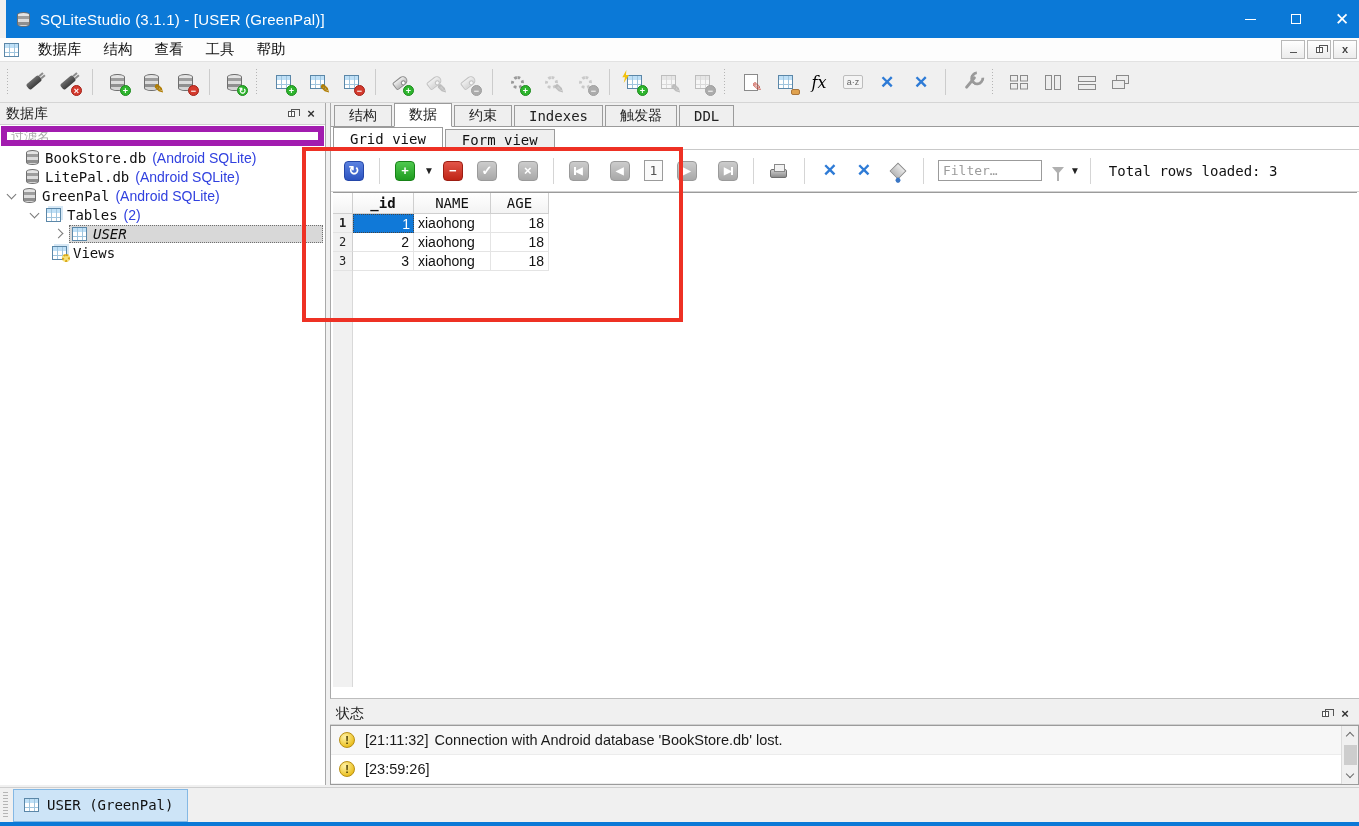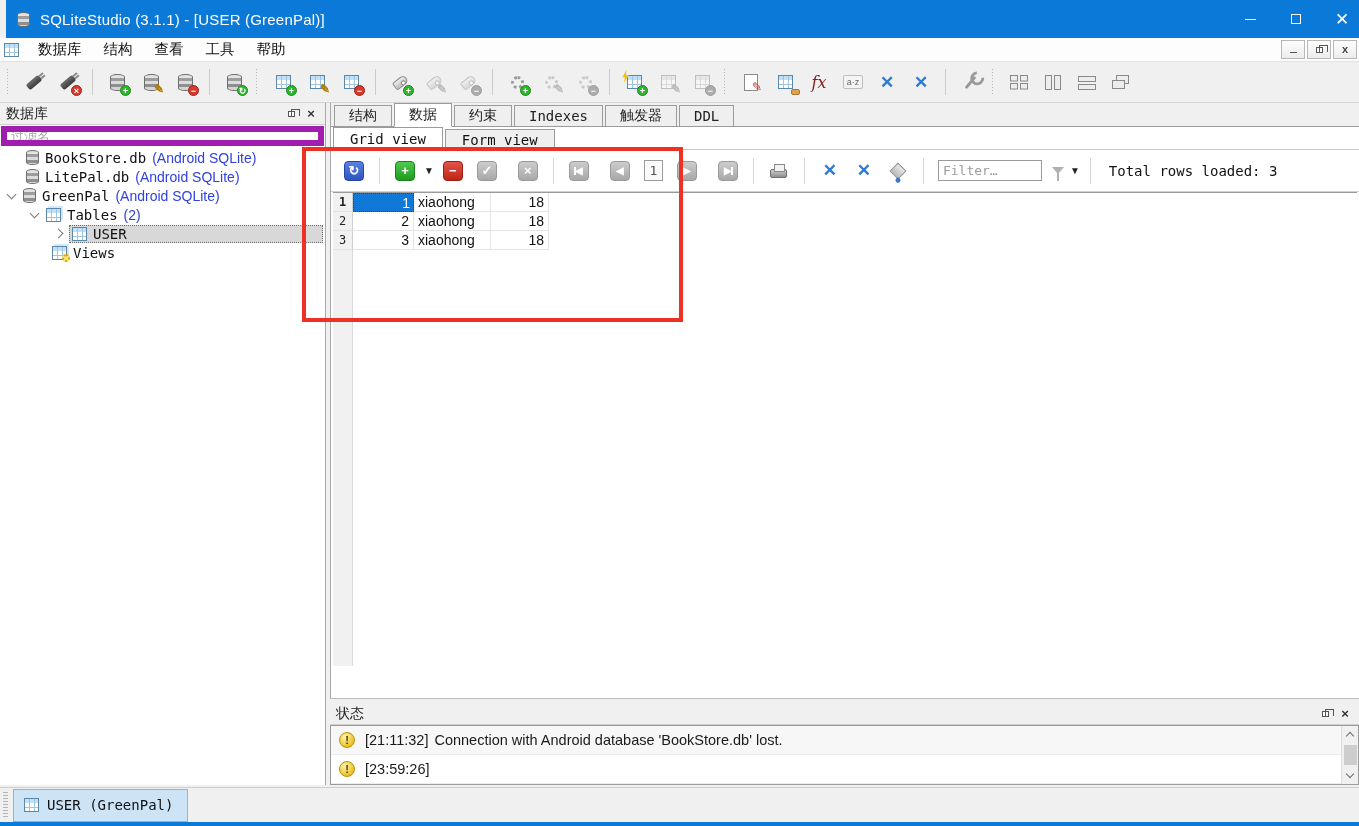--- a/index.html
+++ b/index.html
@@ -54,21 +54,21 @@
   .plug::before, .plug::after { content:''; position:absolute; top:1px; right:-5px; width:5px; height:1.5px; background:#8b8b8b; }
   .plug::after { top:4px; }
   .plug.dark { background:linear-gradient(#6e6e6e,#3c3c3c); }
   .gear { width:13px; height:13px; border-radius:50%; border:3px dotted #9a9a9a; }
   .tagic { width:15px; height:9px; background:linear-gradient(#efefef,#b9b9b9); border:1px solid #8a8a8a; border-radius:2px 5px 5px 2px; transform:rotate(-38deg); position:relative; }
   .tagic::after { content:''; position:absolute; right:2px; top:2.5px; width:3px; height:3px; border-radius:50%; background:#fff; border:1px solid #8a8a8a; }
   .bolt { position:absolute; left:2px; top:2px; width:9px; height:13px; background:#f2c20d; clip-path:polygon(60% 0,15% 55%,45% 55%,30% 100%,90% 38%,55% 38%); }
   .page-ic { width:14px; height:17px; background:#fff; border:1px solid #8a8a8a; position:relative; }
   .page-ic .pen { position:absolute; right:-5px; bottom:-4px; color:#c0392b; font-size:12px; }
   .hand { position:absolute; right:0; bottom:1px; width:9px; height:6px; background:#e0a24e; border-radius:2px; border:1px solid #a9743a; }
-  .fx { font-family:"DejaVu Serif", serif; font-style:italic; font-size:16px; color:#7f1d1d; }
+  .fx { font-family:"DejaVu Serif", serif; font-style:italic; font-size:16px; color:#000000; }
   .az { font-size:9px; color:#666; border:1px solid #bdbdbd; background:#f4f4f4; padding:1px 3px; border-radius:2px; }
   .bluex { color:#2e7bd6; font-size:17px; font-weight:bold; line-height:1; }
   .wrench { width:3px; height:15px; background:#9a9a9a; transform:rotate(40deg); position:relative; border-radius:2px; }
   .wrench::before { content:''; position:absolute; top:-7px; left:-3px; width:8px; height:8px; border:3px solid #9a9a9a; border-radius:50%; border-top-color:transparent; }
   .printer { width:17px; height:9px; background:linear-gradient(#cfcfcf,#8e8e8e); border:1px solid #6f6f6f; border-radius:2px; position:relative; margin-top:6px; }
   .printer::before { content:''; position:absolute; left:3px; top:-6px; width:9px; height:6px; background:#f2f2f2; border:1px solid #8a8a8a; }
   .paint { width:12px; height:12px; background:linear-gradient(#e9e9e9,#b9b9b9); border:1px solid #8a8a8a; transform:rotate(45deg); position:relative; }
   .paint::after { content:''; position:absolute; right:-4px; bottom:-4px; width:5px; height:5px; border-radius:50%; background:#3a76c4; }
 
   
@@ -377,21 +377,21 @@
         <span class="sfx">(Android SQLite)</span>
       </div>
       <div class="trow" style="padding-left:31px;">
         <span class="chev d"></span>
         <span class="tbl stack" style="margin-left:8px;"></span>
         <span class="lbl">Tables</span>
         <span class="sfx">(2)</span>
       </div>
       <div class="trow" style="padding-left:55px;">
         <span class="chev r"></span>
-        <span class="sel-box" style="margin-left:7px;">
+        <span class="sel-box" style="margin-left:7px;font-style:italic;">
           <span class="tbl"></span>
           <span class="lbl">USER</span>
         </span>
       </div>
       <div class="trow" style="padding-left:52px;">
         <span class="tbl stack views-ic">
             <span class="mini-gear"></span>
           </span>
         <span class="lbl">Views</span>
       </div>
@@ -451,20 +451,26 @@
       <span class="gb-sep"></span>
       <input class="gfilter" placeholder="Filter…" style="">
       <span class="funnel"></span>
       <span class="drop">▼</span>
       <span class="gb-sep"></span>
       <span class="total-label">Total rows loaded: 3</span>
     </div>
 
     <div class="grid">
       <div class="grid-row">
+        <div class="gh-cell w-corner"></div>
+        <div class="gh-cell w-id" style="font-weight:bold;">_id</div>
+        <div class="gh-cell w-name">NAME</div>
+        <div class="gh-cell w-age">AGE</div>
+      </div>
+      <div class="grid-row">
         <div class="rh-cell" style="font-weight:bold;">1</div>
         <div class="d-cell num w-id selcell">1</div>
         <div class="d-cell w-name">xiaohong</div>
         <div class="d-cell num w-age">18</div>
       </div>
       <div class="grid-row">
         <div class="rh-cell">2</div>
         <div class="d-cell num w-id">2</div>
         <div class="d-cell w-name">xiaohong</div>
         <div class="d-cell num w-age">18</div>

